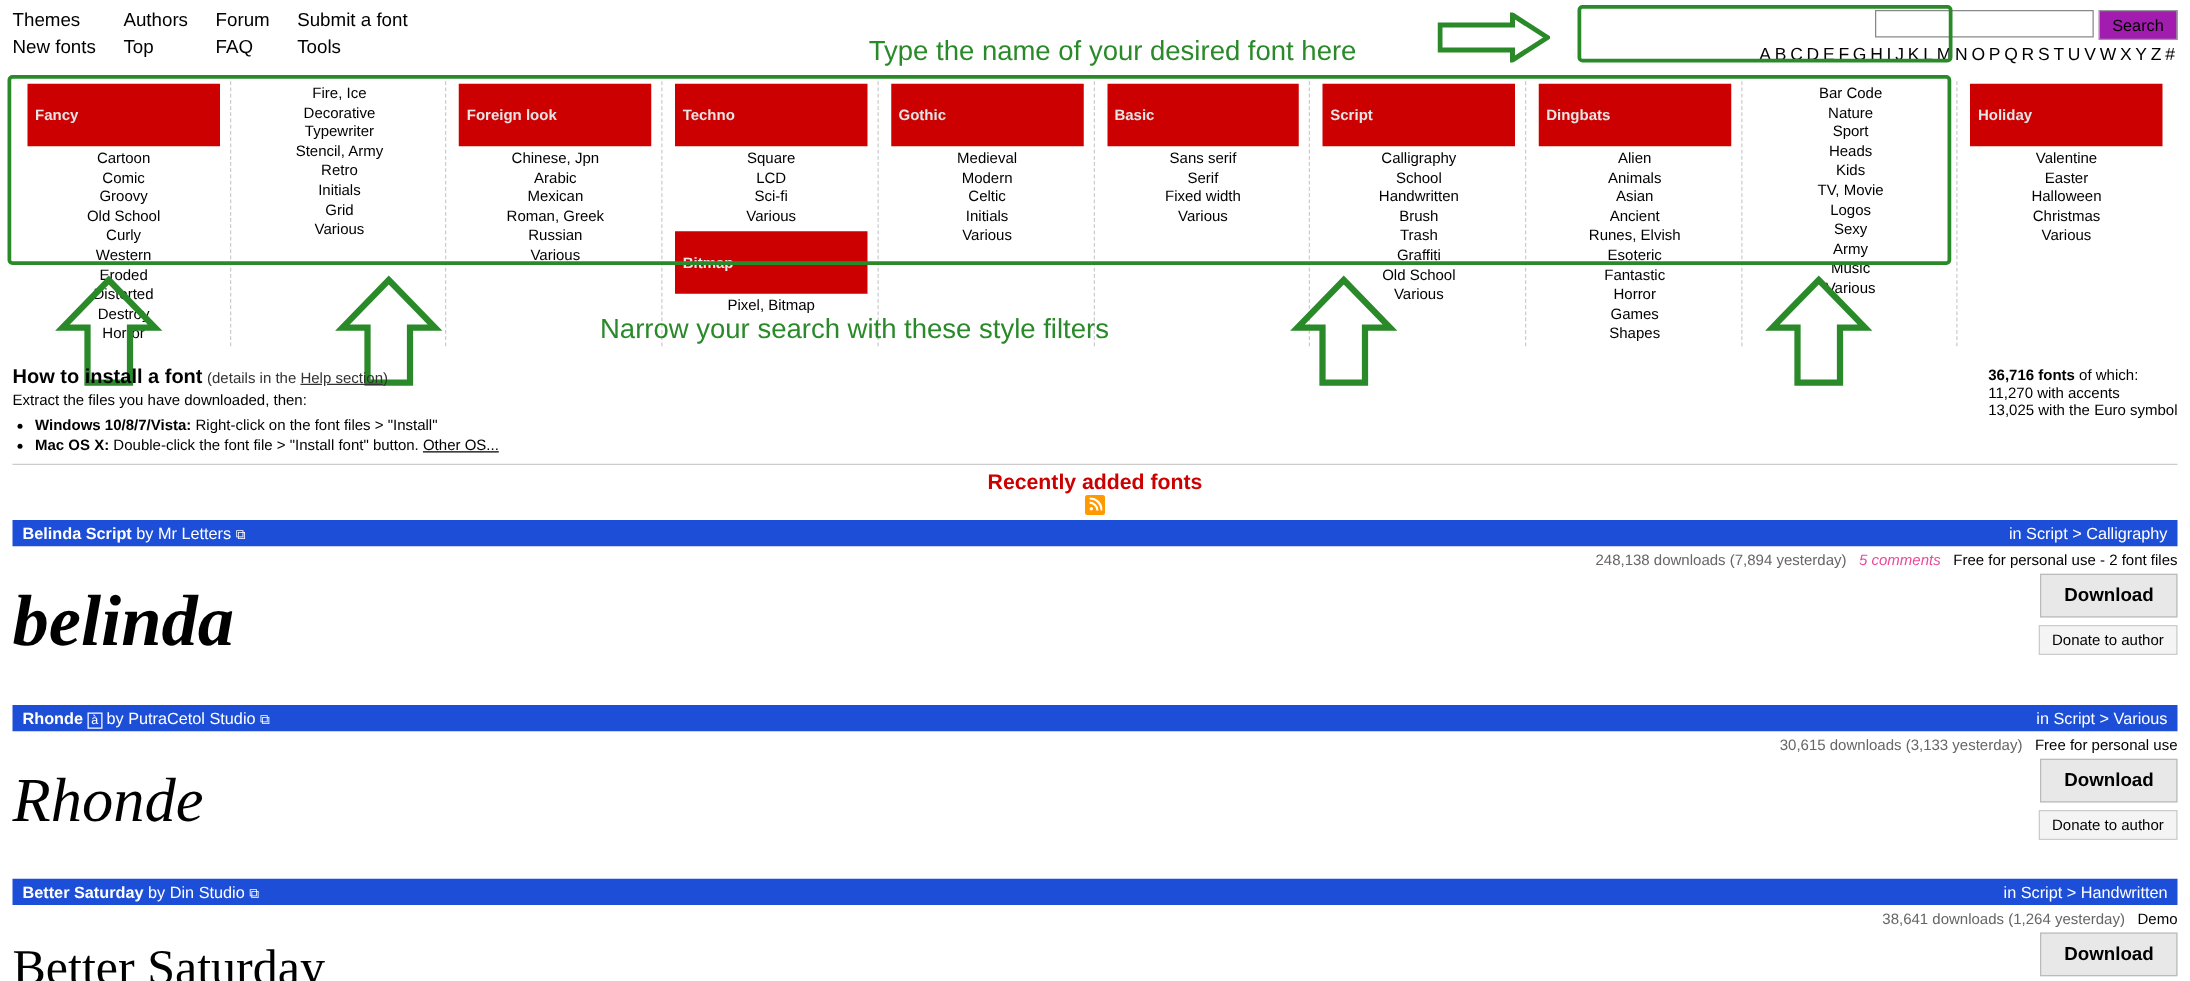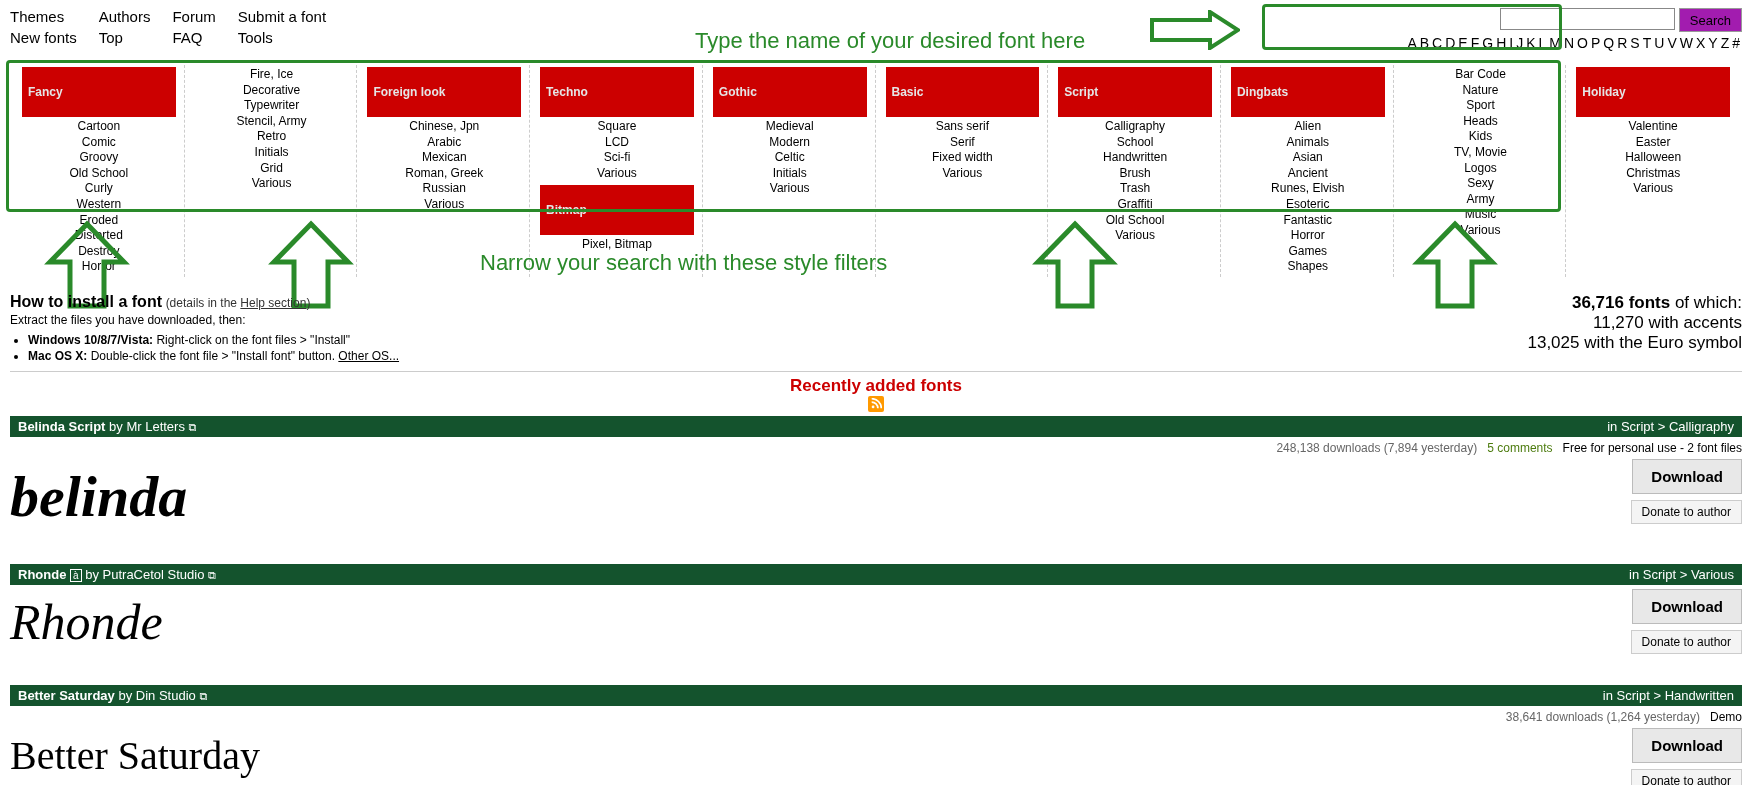--- a/index.html
+++ b/index.html
@@ -33,34 +33,34 @@
   .cat-header { background: #c00; color: #e5e5e5; font-weight: bold; padding: 18px 6px; font-size: 12px; margin-bottom: 2px; }
   .cat-col ul { list-style: none; text-align: center; }
   .cat-col li { font-size: 12px; line-height: 1.3; cursor: pointer; }
 
   .install { margin: 10px 10px 4px; position: relative; }
   .install h2 { font-size: 16px; display: inline; }
   .install .details { font-size: 12px; color: #333; }
   .install .link { text-decoration: underline; cursor: pointer; }
   .install ul { margin: 6px 0 0 18px; font-size: 12px; }
   .install li { margin-bottom: 2px; }
-  .stats { position: absolute; right: 0; top: 0; text-align: right; font-size: 17px; }
+  .stats { position: absolute; right: 0; top: 0; text-align: left; font-size: 12px; }
 
   hr { border: none; border-top: 1px solid #ccc; margin: 8px 10px 4px; }
 
   .recent-title { color: #c00; font-weight: bold; font-size: 17px; margin: 2px 10px 4px; display: flex; justify-content: space-between; align-items: center; flex-direction: column; }
   .rss-icon { width: 16px; height: 16px; background: #f90; border-radius: 2px; display: inline-flex; align-items: center; justify-content: center; }
 
   .font-entry { margin: 0 10px 30px; }
-  .font-bar { background: #14532d; color: #fff; font-size: 13px; padding: 3px 8px; display: flex; justify-content: space-between; align-items: center; }
+  .font-bar { background: #1d4ed8; color: #fff; font-size: 13px; padding: 3px 8px; display: flex; justify-content: space-between; align-items: center; }
   .font-bar a { color: #fff; }
   .font-bar .fname { font-weight: bold; }
   .ext-icon { font-size: 11px; }
   .font-meta { text-align: right; font-size: 12px; color: #666; margin: 4px 0; }
-  .font-meta .comments { color: #4d7c0f; }
+  .font-meta .comments { color: #ec4899; font-style: italic; }
   .font-meta .license { color: #000; }
   .font-body { display: flex; justify-content: space-between; align-items: flex-start; margin-top: 4px; }
   .font-preview { font-size: 46px; padding: 4px 0; white-space: nowrap; }
   .cursive1 { font-family: 'Brush Script MT', cursive; font-style: italic; font-size: 58px; font-weight: bold; }
   .cursive2 { font-family: 'Bodoni MT', Georgia, serif; font-size: 50px; font-style: italic; }
   .cursive3 { font-family: 'Segoe Script', cursive; font-size: 40px; }
   .font-actions { display: flex; flex-direction: column; gap: 6px; align-items: flex-end; }
   .btn-dl { background: #e8e8e8; border: 1px solid #bbb; padding: 8px 18px; font-size: 15px; font-weight: bold; cursor: pointer; }
   .btn-donate { background: #f4f4f4; border: 1px solid #ccc; padding: 4px 10px; font-size: 12px; cursor: pointer; }
 </style>
@@ -287,20 +287,21 @@
           <button class="btn-dl">Download</button>
           <button class="btn-donate">Donate to author</button>
         </div>
       </div>
     </div>
     <div class="font-entry">
       <div class="font-bar">
         <span><a class="fname">Rhonde </a> <span style="border:1px solid #fff;font-size:10px;padding:0 2px;">à</span> <span>by</span> <a>PutraCetol Studio</a> <span class="ext-icon">⧉</span></span>
         <span><span>in </span><a>Script</a><span> &gt; </span><a>Various</a></span>
       </div>
+      <div class="font-meta"><span>30,615 downloads (3,133 yesterday)</span> &nbsp; <span class="license">Free for personal use</span></div>
       <div class="font-body">
         <div class="font-preview cursive2">Rhonde</div>
         <div class="font-actions">
           <button class="btn-dl">Download</button>
           <button class="btn-donate">Donate to author</button>
         </div>
       </div>
     </div>
     <div class="font-entry">
       <div class="font-bar">

